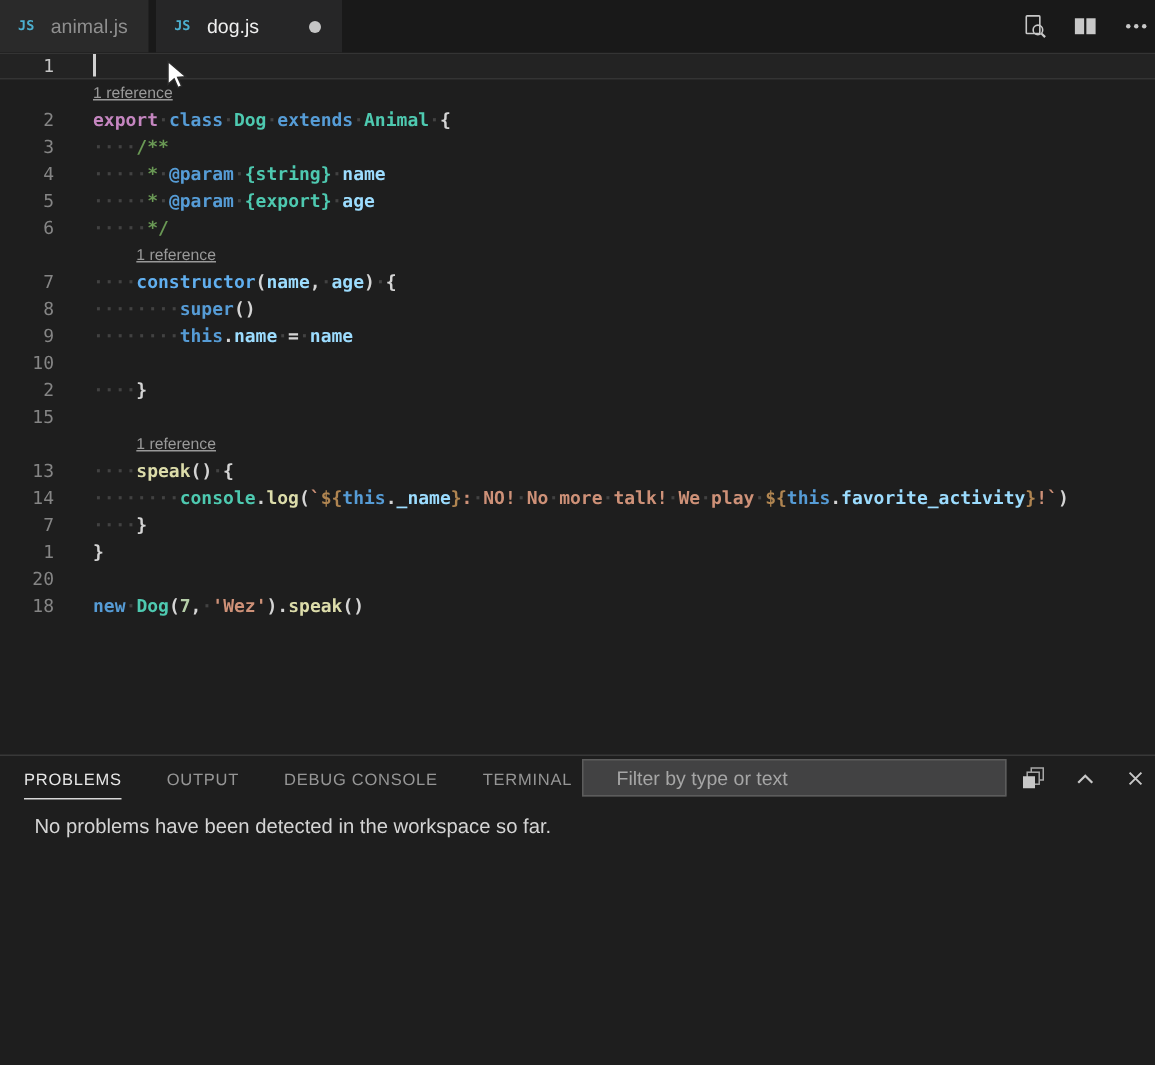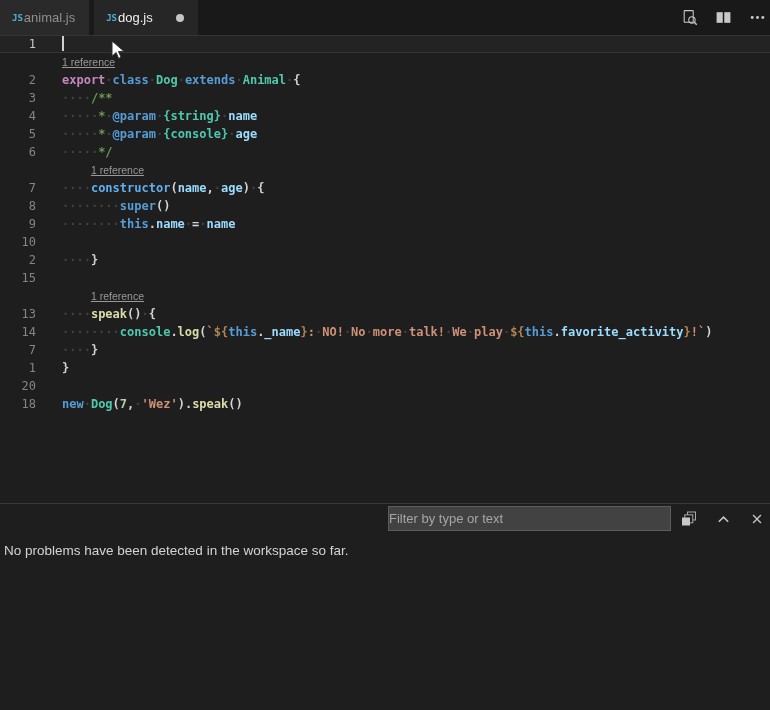--- a/index.html
+++ b/index.html
@@ -2,21 +2,21 @@
 <html style="--tk-pln: #d4d4d4; --tk-kw: #569cd6; --tk-kwm: #c586c0; --tk-cls: #4ec9b0; --tk-fn: #dcdcaa; --tk-var: #9cdcfe; --tk-str: #ce9178; --tk-tpl: #b08551; --tk-com: #6a9955; --tk-num: #b5cea8; --tk-ws: #424242; --tk-ctor: #61afef;"><head>
 <meta charset="utf-8">
 <style>
   * { margin:0; padding:0; box-sizing:border-box; }
   html,body { width:770px; height:710px; overflow:hidden; }
   body { background:#1e1e1e; font-family:"Liberation Sans", sans-serif; position:relative; }
 
   
   .tabbar { height:35px; background:#191919; display:flex; align-items:stretch; position:relative; }
   .tabs { display:flex; }
-  .tab { display:flex; align-items:center; padding:0 14px 0 12px; gap:1px; font-size:13px; cursor:pointer; }
+  .tab { display:flex; align-items:center; padding:0 14px 0 12px; gap:11px; font-size:13px; cursor:pointer; }
   .tab.inactive { background:#2a2a2a; color:#8f8f8f; margin-right:5px; }
   .tab.active   { background:#262627; color:#efefef; }
   .js-icon { font-family:"DejaVu Sans Mono", monospace; font-weight:bold; font-size:9px; color:#4cb0d0; }
   .dot { width:8px; height:8px; border-radius:50%; background:#c5c5c5; margin-left:22px; }
   .editor-actions { position:absolute; right:4px; top:0; height:35px; display:flex; align-items:center; gap:16px; }
   .icon-btn { width:18px; height:18px; display:flex; align-items:center; justify-content:center; cursor:pointer; }
 
   
   .editor { position:relative; height:468px; background:#1e1e1e;
             font-family:"DejaVu Sans Mono", monospace; font-size:12px; }
@@ -38,24 +38,24 @@
   
   .panel { position:absolute; left:0; right:0; top:503px; bottom:0; background:#1e1e1e;
            border-top:1px solid #383838; }
   .panel-header { position:relative; height:30px; display:flex; align-items:center; }
   .panel-tabs { display:flex; gap:30px; padding-left:16px; }
   .panel-tab { font-size:11px; letter-spacing:0.5px; color:#969696; cursor:pointer;
                padding:8px 0 6px; border-bottom:1px solid transparent; }
   .panel-tab.active { color:#e7e7e7; border-bottom-color:#d7d7d7; }
   .filter-input { position:absolute; left:388px; top:2px; width:283px; height:25px;
                   background:#424243; border:1px solid #5c5c5c; color:#dddddd;
-                  font-family:"Liberation Sans", sans-serif; font-size:13px; padding:0 0; outline:none; }
+                  font-family:"Liberation Sans", sans-serif; font-size:13px; padding:0 22px; outline:none; }
   .filter-input::placeholder { color:#a6a6a6; }
   .panel-icons { position:absolute; right:4px; top:0; height:30px; display:flex; align-items:center; gap:16px; }
-  .panel-message { padding:9px 4px; font-size:13.5px; color:#d4d4d4; }
+  .panel-message { padding:9px 23px; font-size:13.5px; color:#d4d4d4; }
 
   .mouse-cursor { position:absolute; left:111px; top:40px; z-index:20; pointer-events:none; }
 </style>
 </head>
 <body>
 
 <div class="tabbar">
   <div class="tabs">
       <div class="tab inactive">
         <span class="js-icon">JS</span>
@@ -90,40 +90,46 @@
       </div>
     </div>
 </div>
 
 <div class="editor">
     <div class="code-row current"><span class="gutter">1</span><span class="code"><span class="caret"></span></span></div>
     <div class="lens-row" style="padding-left: 62px;">1 reference</div>
     <div class="code-row"><span class="gutter">2</span><span class="code"><span class="tk-kwm">export</span><span class="tk-ws">·</span><span class="tk-kw">class</span><span class="tk-ws">·</span><span class="tk-cls">Dog</span><span class="tk-ws">·</span><span class="tk-kw">extends</span><span class="tk-ws">·</span><span class="tk-cls">Animal</span><span class="tk-ws">·</span><span class="tk-pln">{</span></span></div>
     <div class="code-row"><span class="gutter">3</span><span class="code"><span class="tk-ws">····</span><span class="tk-com">/**</span></span></div>
     <div class="code-row"><span class="gutter">4</span><span class="code"><span class="tk-ws">·····</span><span class="tk-com">*</span><span class="tk-ws">·</span><span class="tk-kw">@param</span><span class="tk-ws">·</span><span class="tk-cls">{string}</span><span class="tk-ws">·</span><span class="tk-var">name</span></span></div>
-    <div class="code-row"><span class="gutter">5</span><span class="code"><span class="tk-ws">·····</span><span class="tk-com">*</span><span class="tk-ws">·</span><span class="tk-kw">@param</span><span class="tk-ws">·</span><span class="tk-cls">{console}</span><span class="tk-ws">·</span><span class="tk-var">age</span></span></div>
+    <div class="code-row"><span class="gutter">5</span><span class="code"><span class="tk-ws">·····</span><span class="tk-com">*</span><span class="tk-ws">·</span><span class="tk-kw">@param</span><span class="tk-ws">·</span><span class="tk-cls">{export}</span><span class="tk-ws">·</span><span class="tk-var">age</span></span></div>
     <div class="code-row"><span class="gutter">6</span><span class="code"><span class="tk-ws">·····</span><span class="tk-com">*/</span></span></div>
     <div class="lens-row" style="padding-left: 90.88px;">1 reference</div>
     <div class="code-row"><span class="gutter">7</span><span class="code"><span class="tk-ws">····</span><span class="tk-ctor">constructor</span><span class="tk-pln">(</span><span class="tk-var">name</span><span class="tk-pln">,</span><span class="tk-ws">·</span><span class="tk-var">age</span><span class="tk-pln">)</span><span class="tk-ws">·</span><span class="tk-pln">{</span></span></div>
     <div class="code-row"><span class="gutter">8</span><span class="code"><span class="tk-ws">········</span><span class="tk-kw">super</span><span class="tk-pln">()</span></span></div>
     <div class="code-row"><span class="gutter">9</span><span class="code"><span class="tk-ws">········</span><span class="tk-kw">this</span><span class="tk-pln">.</span><span class="tk-var">name</span><span class="tk-ws">·</span><span class="tk-pln">=</span><span class="tk-ws">·</span><span class="tk-var">name</span></span></div>
     <div class="code-row"><span class="gutter">10</span></div>
     <div class="code-row"><span class="gutter">2</span><span class="code"><span class="tk-ws">····</span><span class="tk-pln">}</span></span></div>
     <div class="code-row"><span class="gutter">15</span><span class="code"></span></div>
     <div class="lens-row" style="padding-left: 90.88px;">1 reference</div>
     <div class="code-row"><span class="gutter">13</span><span class="code"><span class="tk-ws">····</span><span class="tk-fn">speak</span><span class="tk-pln">()</span><span class="tk-ws">·</span><span class="tk-pln">{</span></span></div>
     <div class="code-row"><span class="gutter">14</span><span class="code"><span class="tk-ws">········</span><span class="tk-cls">console</span><span class="tk-pln">.</span><span class="tk-fn">log</span><span class="tk-pln">(</span><span class="tk-str">`</span><span class="tk-tpl">${</span><span class="tk-kw">this</span><span class="tk-pln">.</span><span class="tk-var">_name</span><span class="tk-tpl">}</span><span class="tk-str">:</span><span class="tk-ws">·</span><span class="tk-str">NO!</span><span class="tk-ws">·</span><span class="tk-str">No</span><span class="tk-ws">·</span><span class="tk-str">more</span><span class="tk-ws">·</span><span class="tk-str">talk!</span><span class="tk-ws">·</span><span class="tk-str">We</span><span class="tk-ws">·</span><span class="tk-str">play</span><span class="tk-ws">·</span><span class="tk-tpl">${</span><span class="tk-kw">this</span><span class="tk-pln">.</span><span class="tk-var">favorite_activity</span><span class="tk-tpl">}</span><span class="tk-str">!</span><span class="tk-str">`</span><span class="tk-pln">)</span></span></div>
     <div class="code-row"><span class="gutter">7</span><span class="code"><span class="tk-ws">····</span><span class="tk-pln">}</span></span></div>
     <div class="code-row"><span class="gutter">1</span><span class="code"><span class="tk-pln">}</span></span></div>
     <div class="code-row"><span class="gutter">20</span><span class="code"></span></div>
     <div class="code-row"><span class="gutter">18</span><span class="code"><span class="tk-kw">new</span><span class="tk-ws">·</span><span class="tk-cls">Dog</span><span class="tk-pln">(</span><span class="tk-num">7</span><span class="tk-pln">,</span><span class="tk-ws">·</span><span class="tk-str">'Wez'</span><span class="tk-pln">)</span><span class="tk-pln">.</span><span class="tk-fn">speak</span><span class="tk-pln">()</span></span></div>
   </div>
 
 <div class="panel">
   <div class="panel-header">
+    <div class="panel-tabs">
+        <div class="panel-tab active">PROBLEMS</div>
+        <div class="panel-tab">OUTPUT</div>
+        <div class="panel-tab">DEBUG CONSOLE</div>
+        <div class="panel-tab">TERMINAL</div>
+      </div>
     <input class="filter-input" type="text" placeholder="Filter by type or text" style="">
     <div class="panel-icons">
         <div class="icon-btn">
           <svg width="16" height="16" viewBox="0 0 16 16">
             <rect x="6.5" y="1" width="8" height="8" fill="none" stroke="#a8a8a8"></rect>
             <rect x="3.8" y="3.8" width="8" height="8" fill="#1e1e1e" stroke="#a8a8a8"></rect>
             <rect x="1" y="6.5" width="8" height="8" fill="#c8c8c8"></rect>
           </svg>
         </div>
         <div class="icon-btn">

